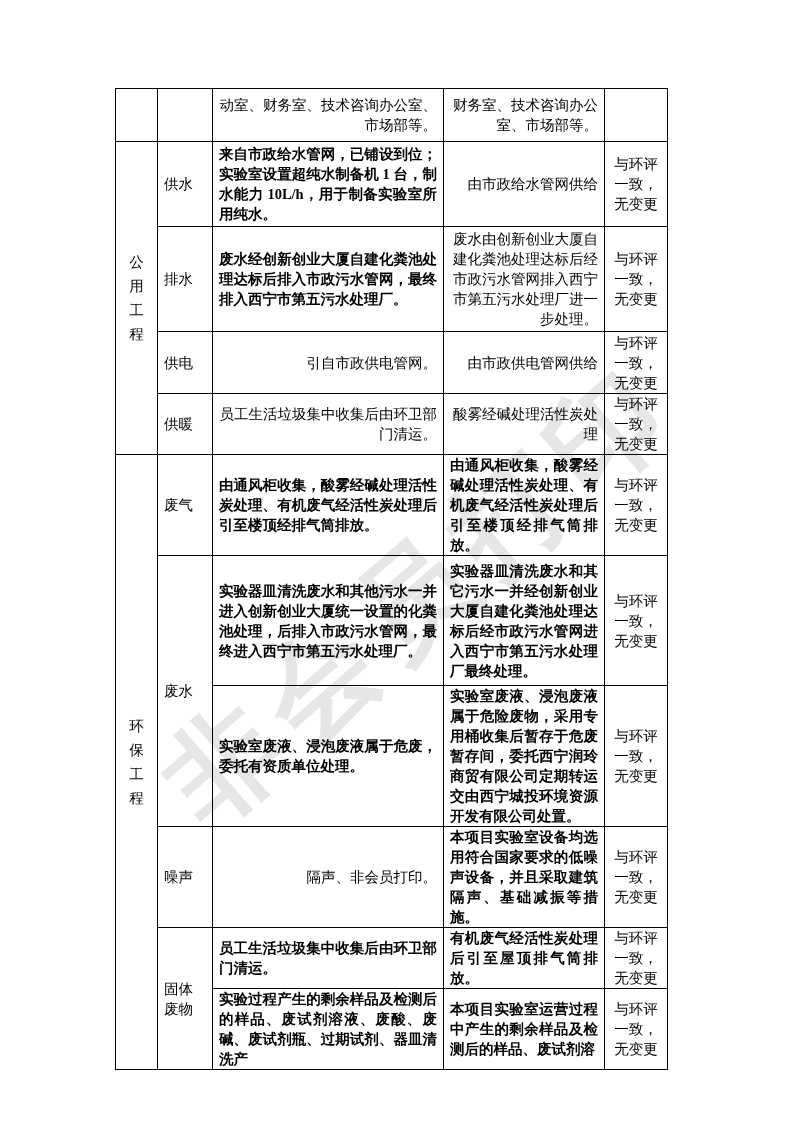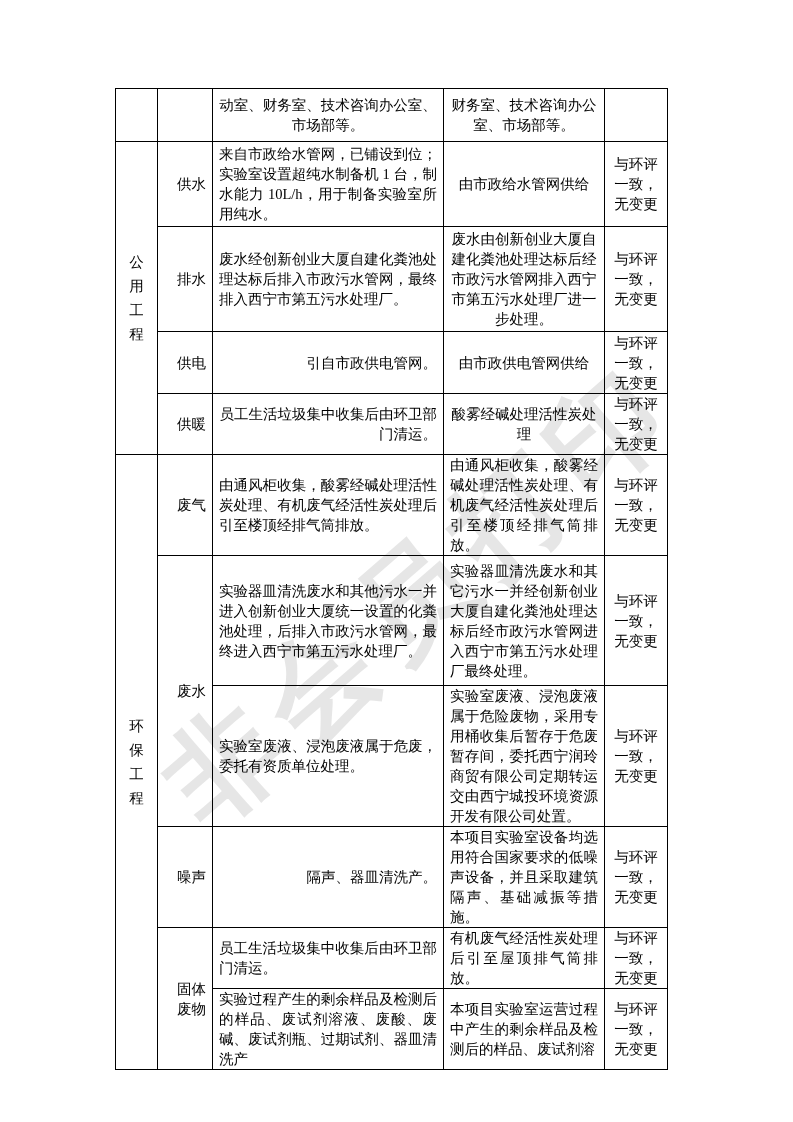--- a/index.html
+++ b/index.html
@@ -45,25 +45,25 @@
     overflow: hidden;
   }
   td.cat { padding: 0 2px; text-align: center; }
   .vert {
     width: 16px;
     margin: 0 auto;
     line-height: 24px;
     text-align: center;
     word-break: break-all;
   }
-  td.item { text-align: right; padding: 0 3px; }
+  td.item { text-align: left; padding: 0 3px; }
   td.verdict { text-align: center; padding: 0 6px 0 8px; }
-  .al-c { text-align: center; }
+  .al-c { text-align: right; }
   .al-l { text-align: right; }
-  .al-j { text-align: justify; text-justify: inter-character; }
+  .al-j { text-align: justify; text-justify: inter-character; font-weight: bold; }
   .va-t { vertical-align: top; }
   
   tr.r0  { height: 53px; }
   tr.r1  { height: 85px; }
   tr.r2  { height: 105px; }
   tr.r3  { height: 62px; }
   tr.r4  { height: 60px; }
   tr.r5  { height: 91px; }
   tr.r6  { height: 130px; }
   tr.r7  { height: 140px; }
@@ -139,21 +139,21 @@
         <td class="al-j">实验器皿清洗废水和其它污水一并经创新创业大厦自建化粪池处理达标后经市政污水管网进入西宁市第五污水处理厂最终处理。</td>
         <td class="verdict">与环评一致，无变更</td>
       </tr>
       <tr class="r7">
         <td class="al-j">实验室废液、浸泡废液属于危废，委托有资质单位处理。</td>
         <td class="al-j">实验室废液、浸泡废液属于危险废物，采用专用桶收集后暂存于危废暂存间，委托西宁润玲商贸有限公司定期转运交由西宁城投环境资源开发有限公司处置。</td>
         <td class="verdict">与环评一致，无变更</td>
       </tr>
       <tr class="r8">
         <td class="item">噪声</td>
-        <td class="al-l">隔声、器皿清洗产。</td>
+        <td class="al-l">隔声、非会员打印。</td>
         <td class="al-j">本项目实验室设备均选用符合国家要求的低噪声设备，并且采取建筑隔声、基础减振等措施。</td>
         <td class="verdict">与环评一致，无变更</td>
       </tr>
       <tr class="r9">
         <td class="item" rowspan="2">固体废物</td>
         <td class="al-j">员工生活垃圾集中收集后由环卫部门清运。</td>
         <td class="al-j">有机废气经活性炭处理后引至屋顶排气筒排放。</td>
         <td class="verdict">与环评一致，无变更</td>
       </tr>
       <tr class="r10">

